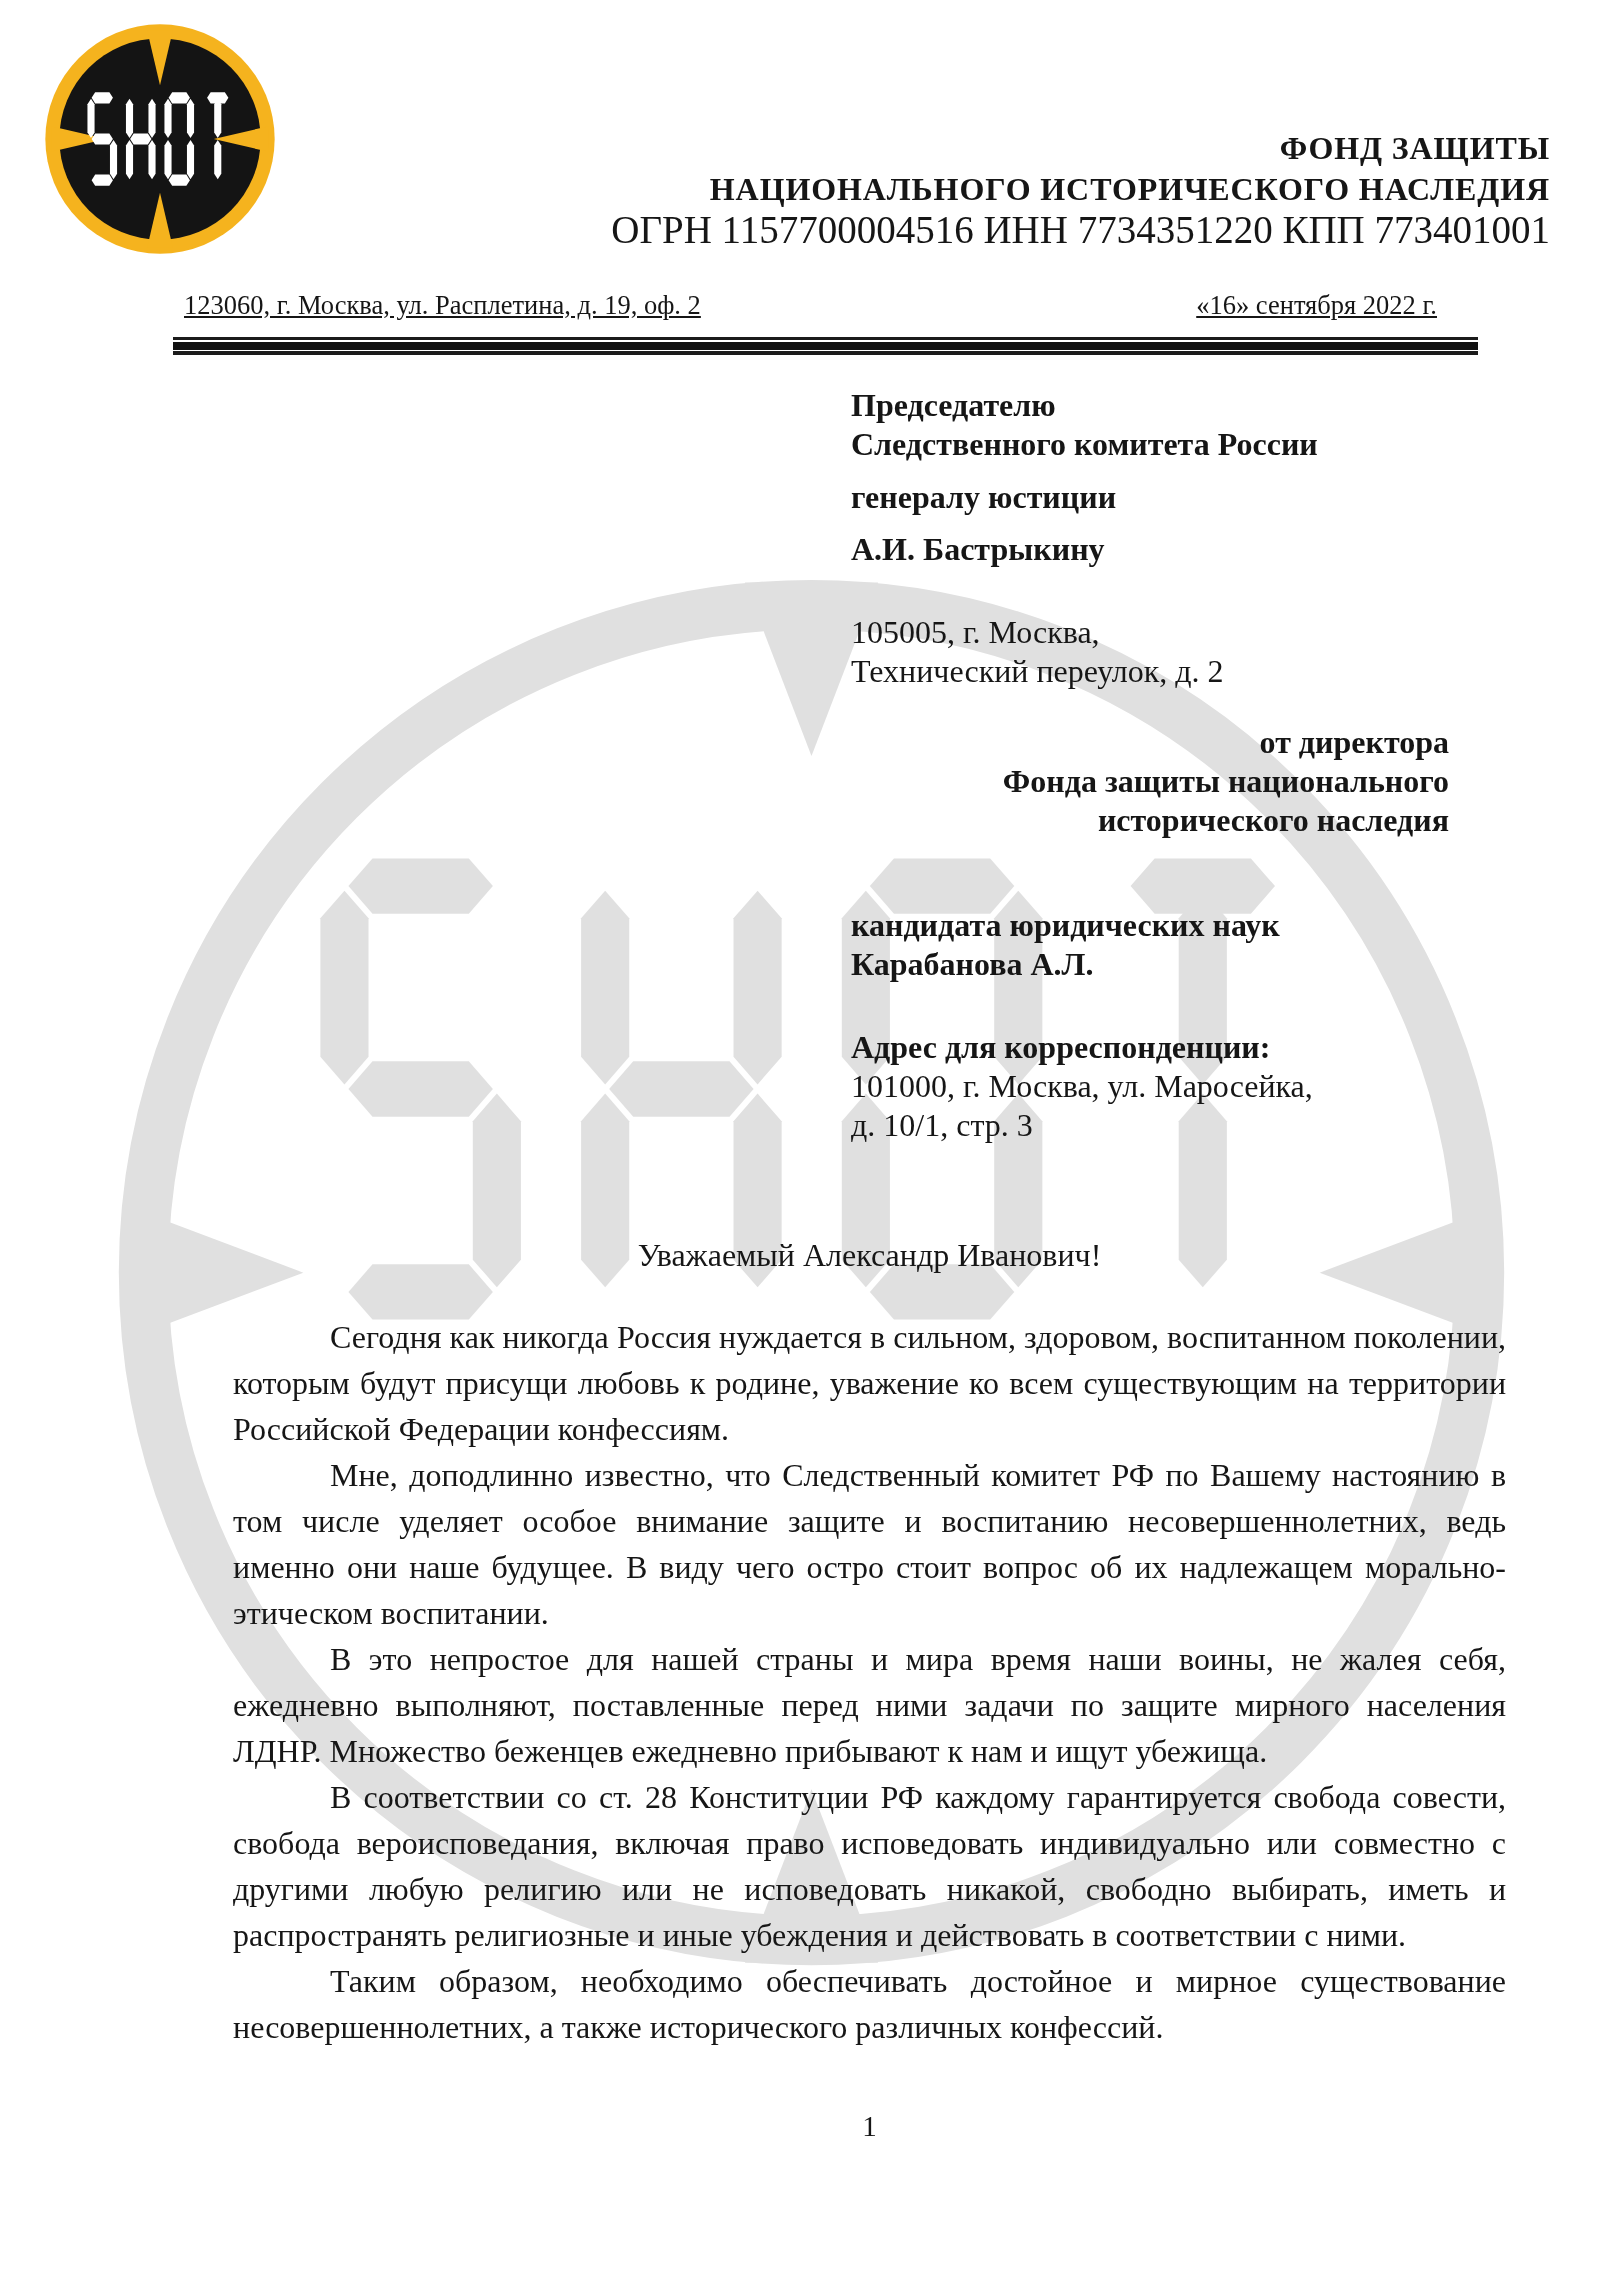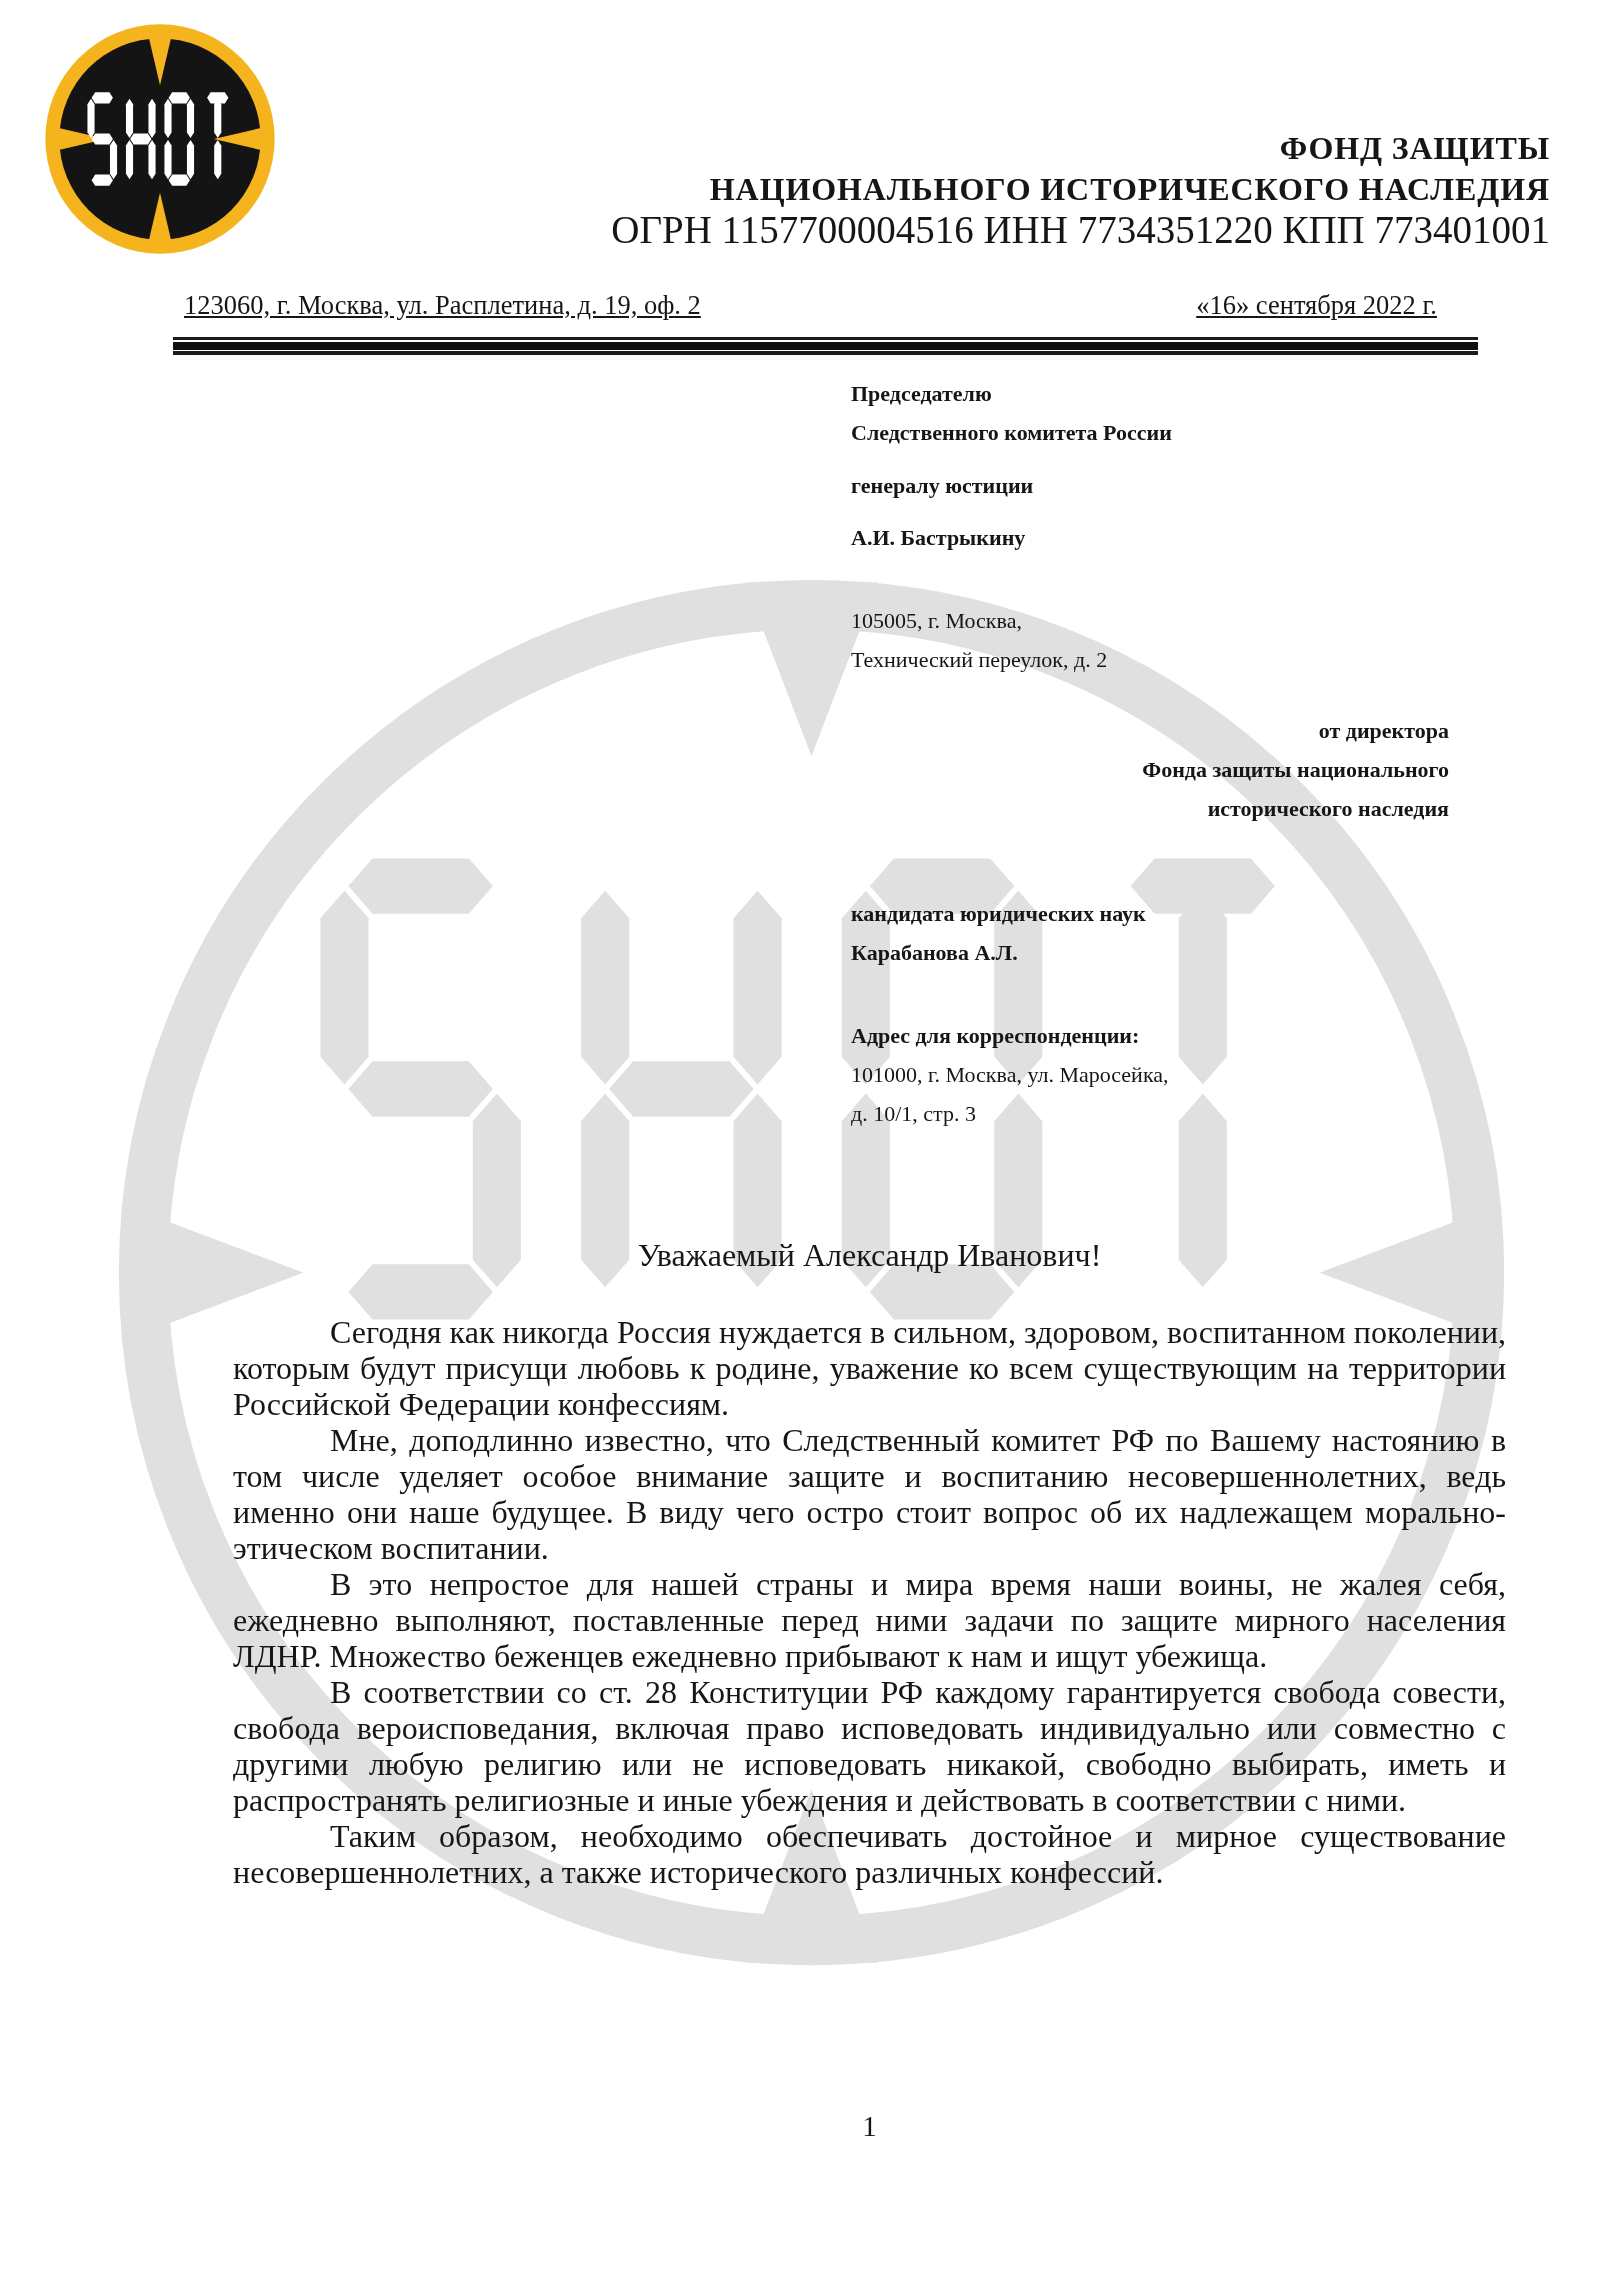--- a/index.html
+++ b/index.html
@@ -33,32 +33,32 @@
     display:flex;justify-content:space-between;
     font-size:26.5px;
     text-decoration:underline;
   }
   
   .rule{position:absolute;left:173px;top:337px;width:1305px;}
   .rule .thin{height:3.4px;background:#1b1b1b;}
   .rule .gap{height:1.7px;background:transparent;}
   .rule .thick{height:7.7px;background:#111111;}
   
-  .recipient{position:absolute;left:851px;top:374px;width:598px;font-size:22px;line-height:39px;}
+  .recipient{position:absolute;left:851px;top:386px;width:598px;font-size:32px;line-height:39px;}
   .recipient .b{font-weight:bold;}
   .g2{margin-top:13.7px;}
   .g3{margin-top:13.7px;}
   .g4{margin-top:44px;}
   .g5{margin-top:32px;text-align:right;}
   .g6{margin-top:66px;}
   .g7{margin-top:44px;}
   
   .salutation{position:absolute;left:233px;top:1237px;width:1273px;text-align:center;font-size:32px;}
   
-  .body-text{position:absolute;left:233px;top:1314px;width:1273px;font-size:32px;line-height:36px;text-align:justify;}
+  .body-text{position:absolute;left:233px;top:1314px;width:1273px;font-size:32px;line-height:46px;text-align:justify;}
   .body-text p{margin:0;text-indent:97px;}
   
   .pagenum{position:absolute;left:233px;top:2110px;width:1273px;text-align:center;font-size:29px;}
 </style>
 </head>
 <body>
 
 <div class="page">
 
   <svg class="watermark" viewBox="0 0 1900 2687" aria-hidden="true">

